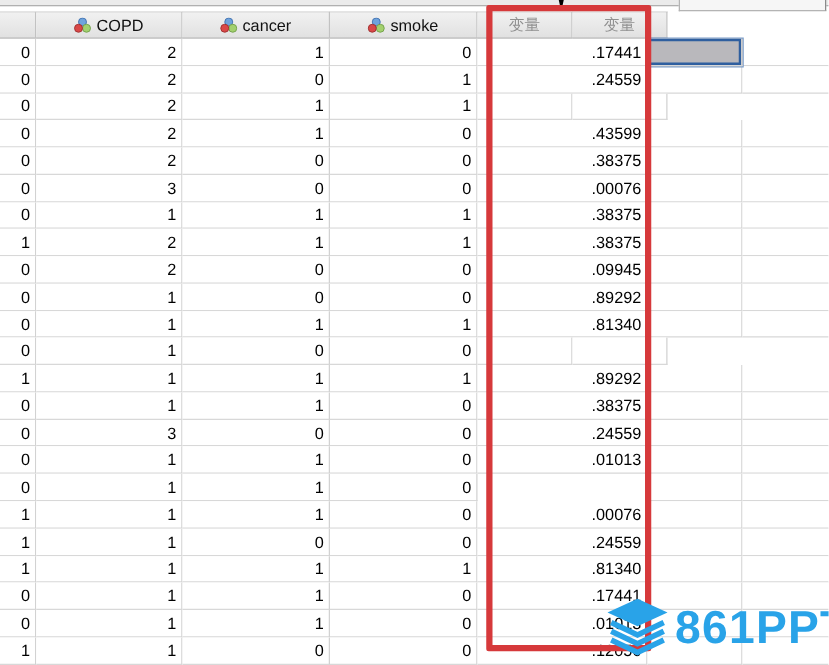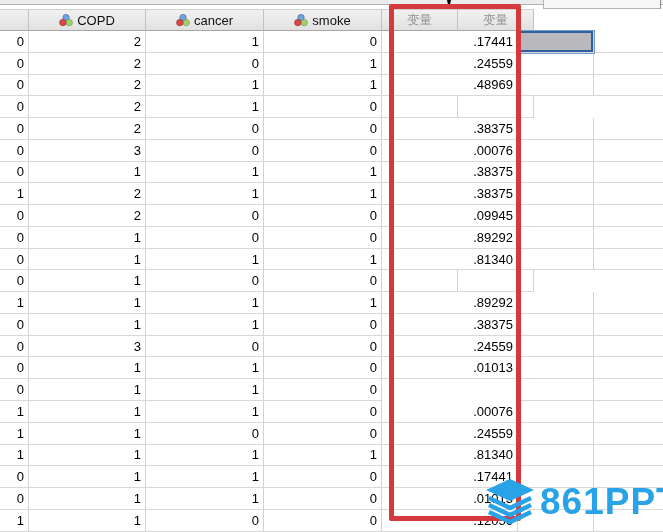--- a/index.html
+++ b/index.html
@@ -104,29 +104,29 @@
           <div class="cell" style="width: 118px;">1</div>
           <div class="cell" style="width: 136px;">.24559</div>
           <div class="cell" style="width: 76px;"></div>
           <div class="cell" style="width: 76px;"></div>
         </div>
         <div class="brow">
           <div class="cell" style="width: 29px;">0</div>
           <div class="cell" style="width: 117px;">2</div>
           <div class="cell" style="width: 118px;">1</div>
           <div class="cell" style="width: 118px;">1</div>
-          <div class="cell" style="width: 136px;">.48969</div>
-          <div class="cell" style="width: 76px;"></div>
-          <div class="cell" style="width: 76px;"></div>
-        </div>
-        <div class="brow">
-          <div class="cell" style="width: 29px;">0</div>
-          <div class="cell" style="width: 117px;">2</div>
-          <div class="cell" style="width: 118px;">1</div>
-          <div class="cell" style="width: 118px;">0</div>
+          <div class="cell" style="width: 76px;"></div>
+          <div class="cell" style="width: 76px;"></div>
+        </div>
+        <div class="brow">
+          <div class="cell" style="width: 29px;">0</div>
+          <div class="cell" style="width: 117px;">2</div>
+          <div class="cell" style="width: 118px;">1</div>
+          <div class="cell" style="width: 118px;">0</div>
+          <div class="cell" style="width: 136px;">.43599</div>
           <div class="cell" style="width: 76px;"></div>
           <div class="cell" style="width: 76px;"></div>
         </div>
         <div class="brow">
           <div class="cell" style="width: 29px;">0</div>
           <div class="cell" style="width: 117px;">2</div>
           <div class="cell" style="width: 118px;">0</div>
           <div class="cell" style="width: 118px;">0</div>
           <div class="cell" style="width: 136px;">.38375</div>
           <div class="cell" style="width: 76px;"></div>

